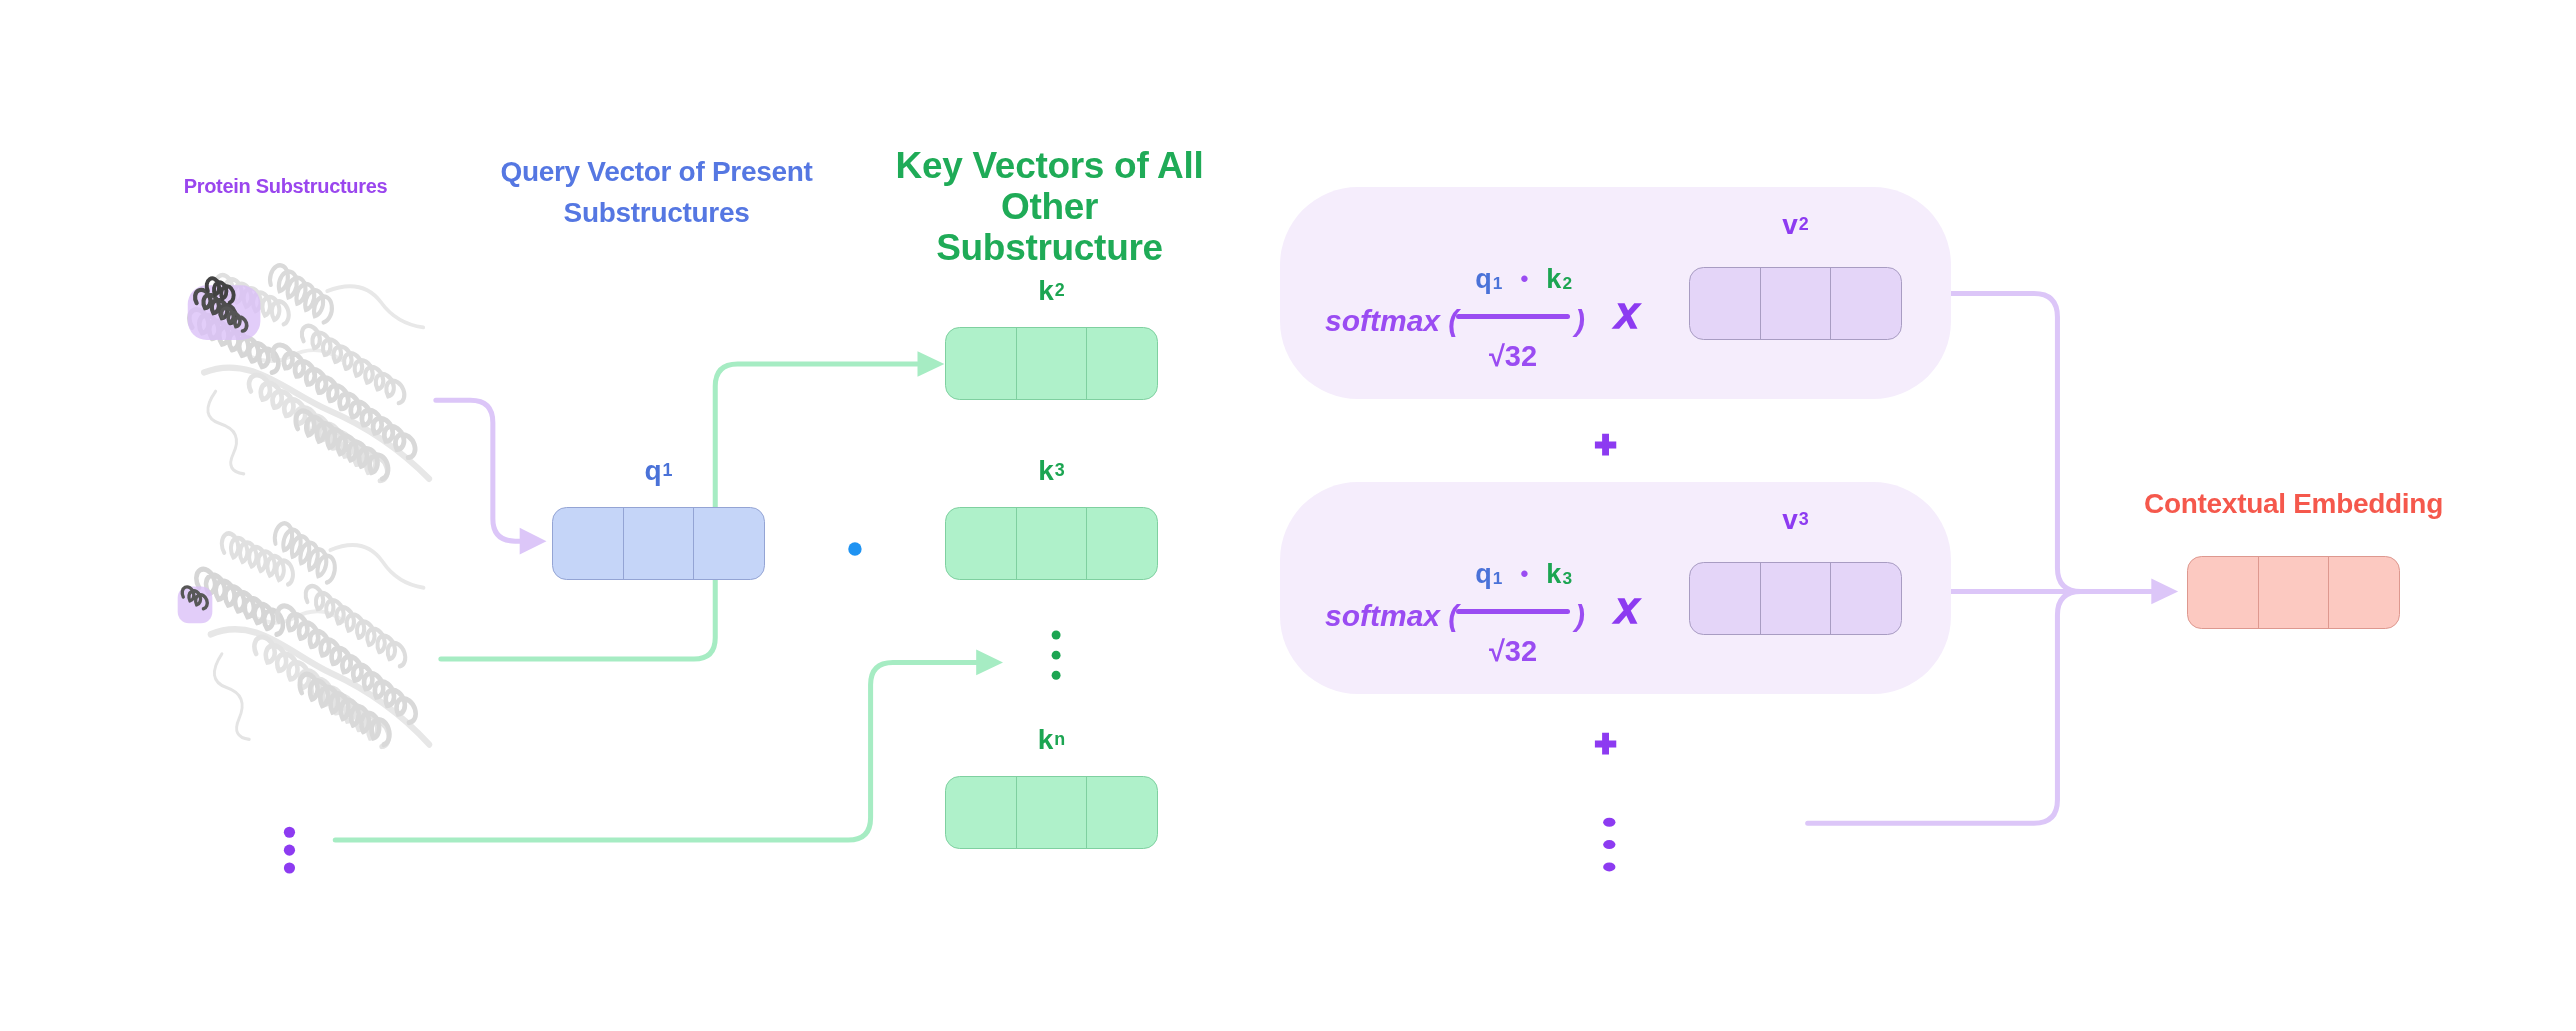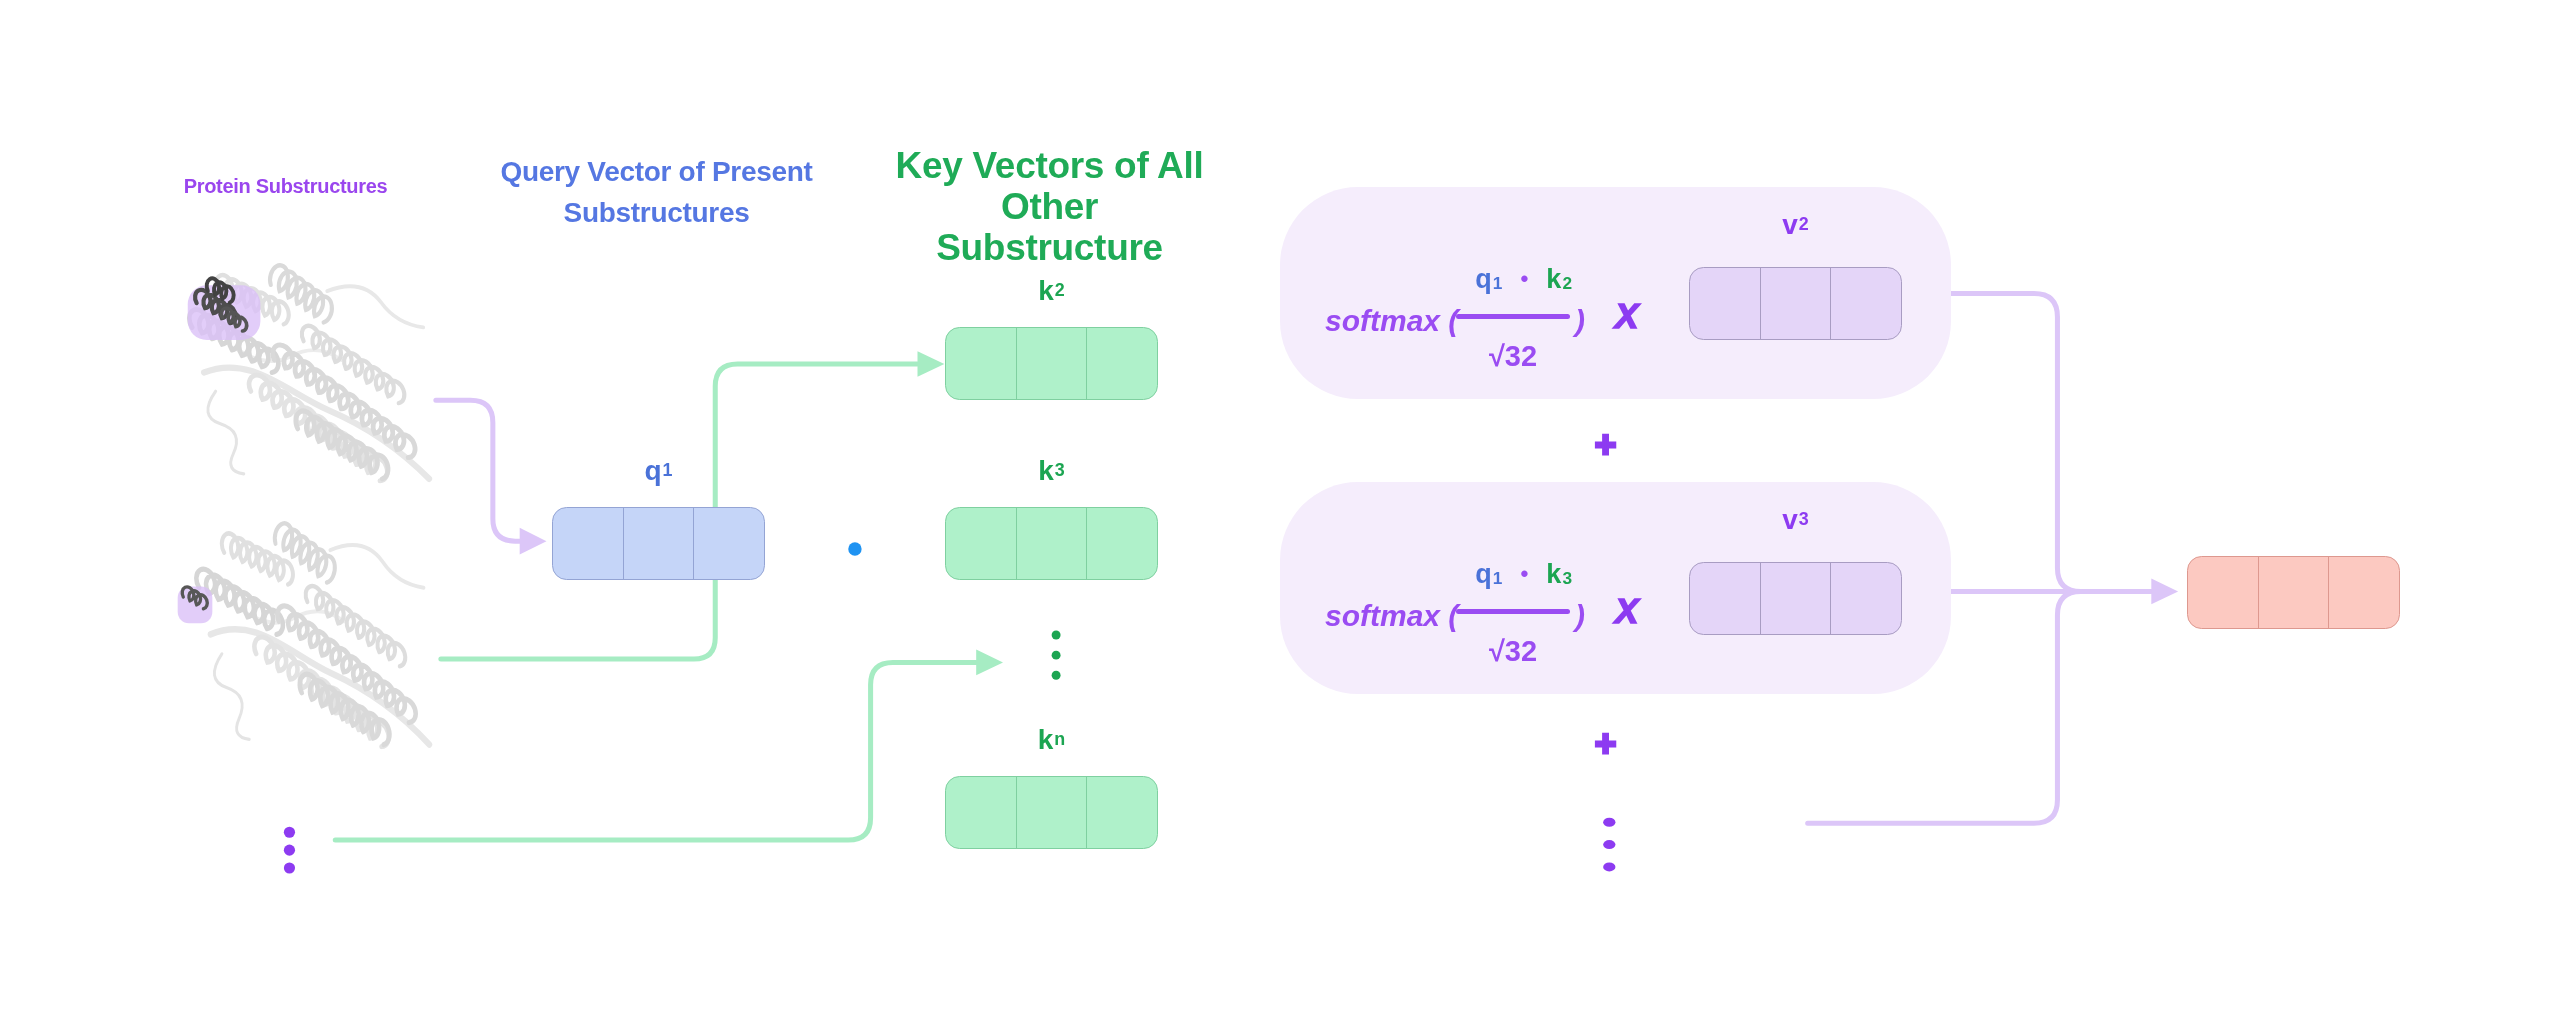--- a/index.html
+++ b/index.html
@@ -129,20 +129,21 @@
 
   <div class="abs title title-proteins">Protein Substructures</div>
   <div class="abs title title-query">
     <div>Query Vector of Present</div>
     <div>Substructures</div>
   </div>
   <div class="abs title title-keys">
     <div>Key Vectors of All Other</div>
     <div>Substructure</div>
   </div>
+  <div class="abs title title-output">Contextual Embedding</div>
 
   <div class="abs vec-label lab-q" style="left:552px;top:451px">
     <span>q</span>
       <span class="sub">1</span>
   </div>
   <div class="abs vec q-vec" style="left:552px;top:507px">
     <div class="cell"></div>
     <div class="cell"></div>
     <div class="cell"></div>
   </div>

